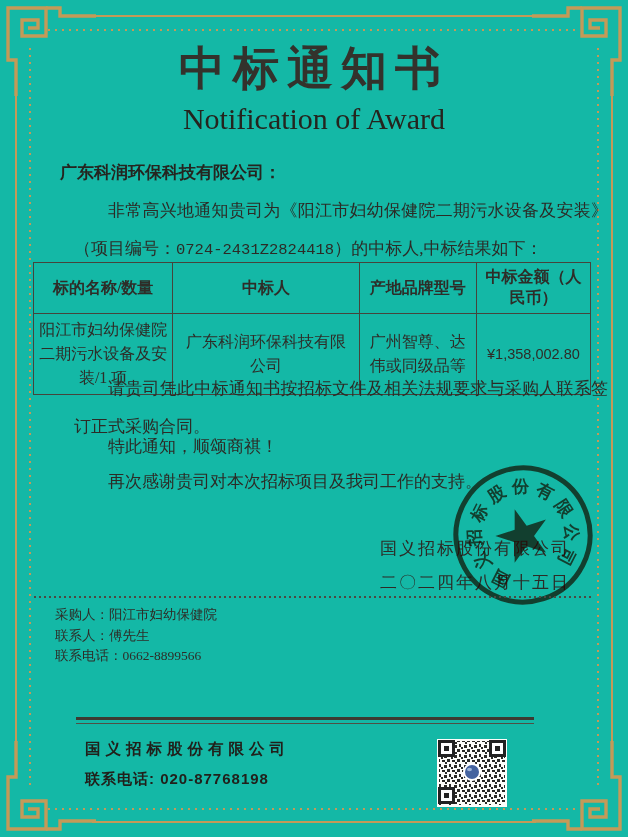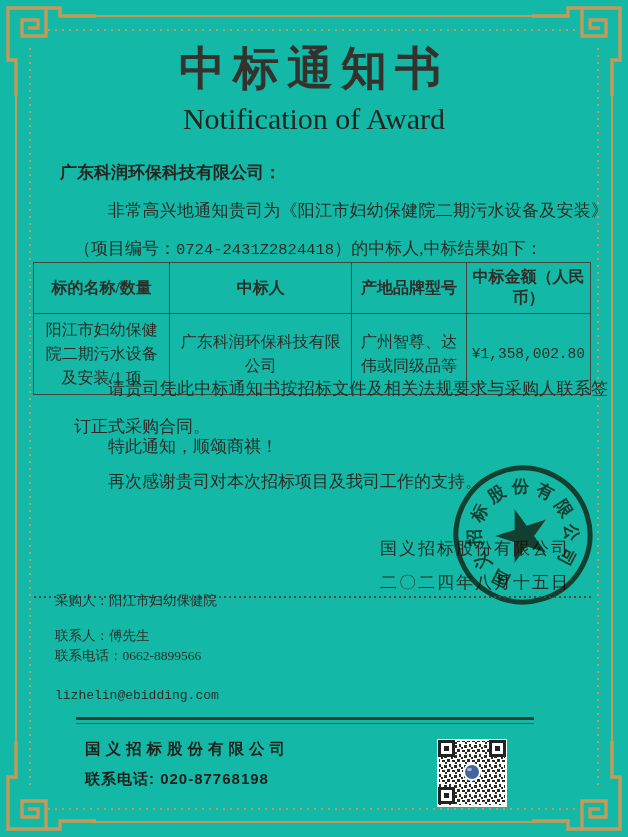--- a/index.html
+++ b/index.html
@@ -46,34 +46,34 @@
   .p3{top:428px;text-indent:34px;}
   .p4{top:463px;text-indent:34px;}
   .mono{font-family:"Liberation Mono",monospace;font-size:15.5px;}
 
   
   table.award{position:absolute;left:33px;top:262px;width:558px;border-collapse:collapse;
     font-size:16px;color:#2e2d28;}
   table.award th,table.award td{border:1.6px solid #45443c;text-align:center;padding:4px 5px;}
   table.award th{height:40px;font-weight:bold;font-size:16px;}
   table.award td{height:60px;line-height:24px;}
-  td.amount{font-family:Liberation Mono, monospace;font-size:14.5px;}
+  td.amount{font-family:Liberation Sans, sans-serif;font-size:14.5px;}
 
   
   .sig{position:absolute;right:58px;font-size:17px;color:#2c2b26;letter-spacing:2px;}
   .sig.company{top:537px;}
   .sig.date{top:571px;}
   .stamp{position:absolute;left:447px;top:459px;width:152px;height:152px;
     transform:rotate(-18deg);opacity:.88;mix-blend-mode:multiply;}
 
   
   .sep-dotted{position:absolute;left:34px;right:34px;top:596px;height:2px;
     background:repeating-linear-gradient(90deg,#4a4942 0 2px,transparent 2px 5px);}
   .pline{position:absolute;left:55px;font-size:13.5px;color:#2e2d28;}
-  .pl0{top:592px;} .pl1{top:627px;} .pl2{top:647px;}
+  .pl0{top:606px;} .pl1{top:627px;} .pl2{top:647px;}
   .pnote{position:absolute;left:55px;top:666px;width:522px;font-size:13.5px;
     text-indent:28px;color:#2e2d28;}
   .pemail{position:absolute;left:55px;top:688px;font-family:"Liberation Mono",monospace;
     font-size:13px;color:#2e2d28;}
 
   
   .double-rule{position:absolute;left:76px;top:717px;width:458px;height:7px;
     border-top:3px solid #3c3b32;border-bottom:1px solid #504f44;}
   .footer{position:absolute;left:85px;top:739px;font-family:"Liberation Sans",sans-serif;
     font-weight:bold;color:#21201b;}
@@ -176,21 +176,20 @@
       <text x="76" y="33" transform="rotate(75,76,76)">限</text>
       <text x="76" y="33" transform="rotate(105,76,76)">公</text>
       <text x="76" y="33" transform="rotate(135,76,76)">司</text>
     </g>
   </svg>
 
   <div class="sep-dotted"></div>
   <div class="pline pl0">采购人：阳江市妇幼保健院</div>
   <div class="pline pl1">联系人：傅先生</div>
   <div class="pline pl2">联系电话：0662-8899566</div>
-  <div class="pemail">lizhelin@ebidding.com</div>
 
   <div class="double-rule"></div>
   <div class="footer">
     <div class="f-company">国义招标股份有限公司</div>
     <div class="f-phone">联系电话: 020-87768198</div>
   </div>
 
   <svg class="qr" viewBox="0 0 70 68">
     <defs>
       <pattern id="qrn" width="10" height="10" patternUnits="userSpaceOnUse">

